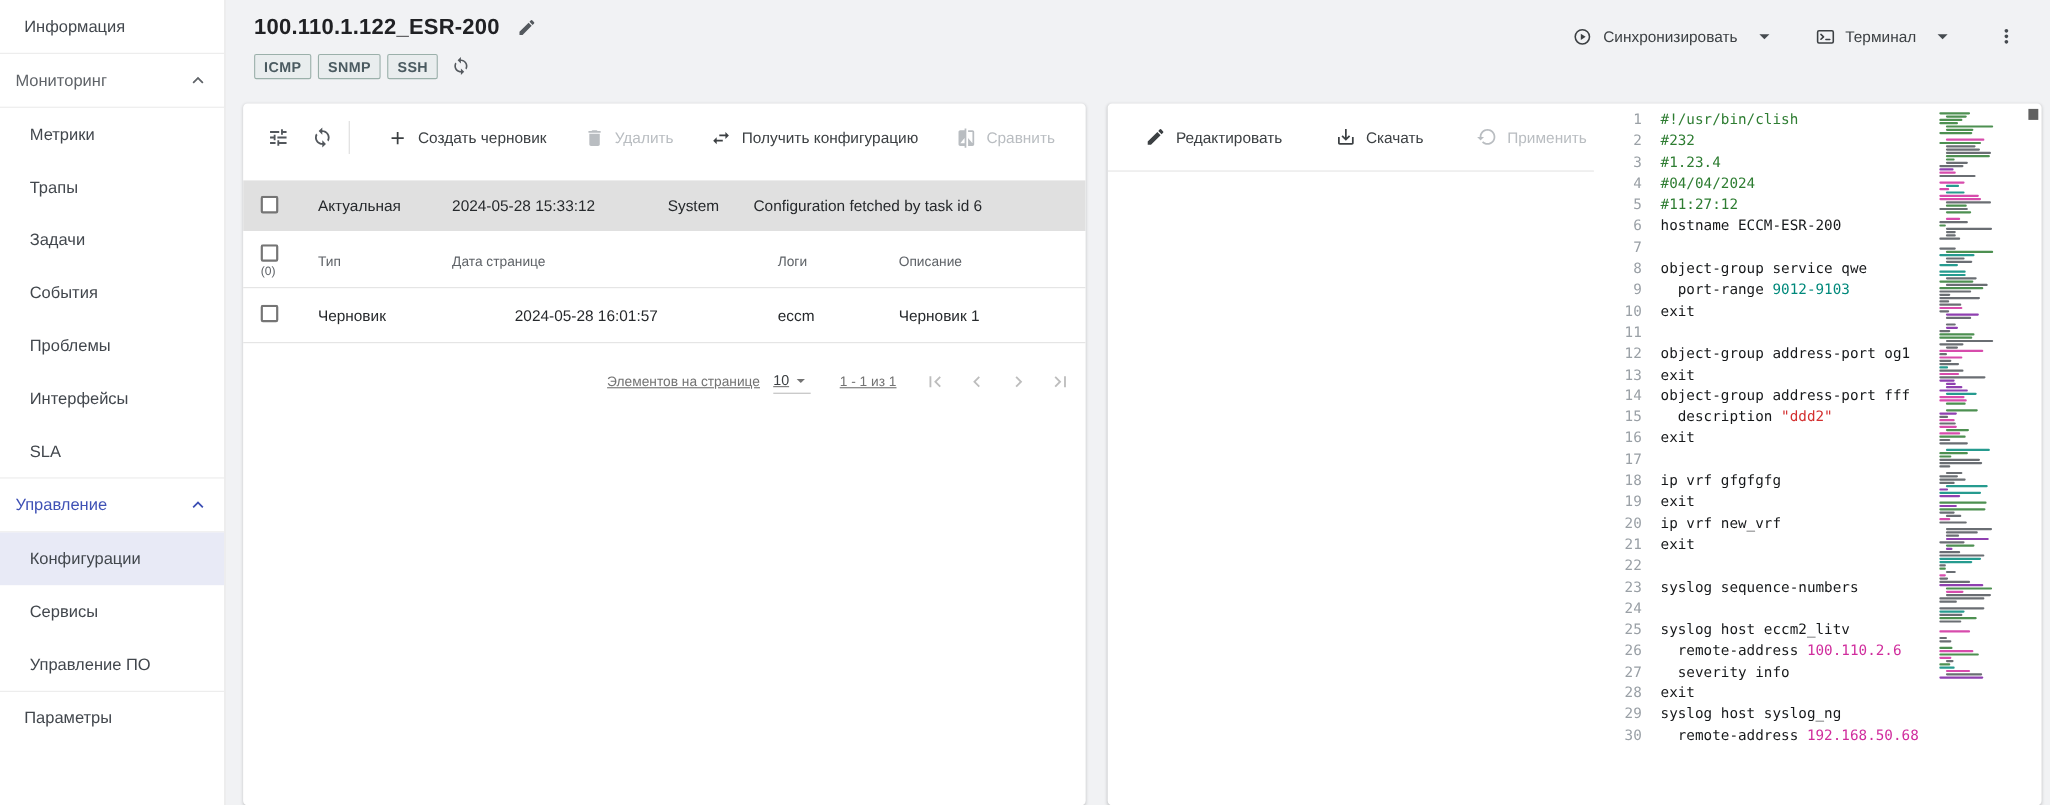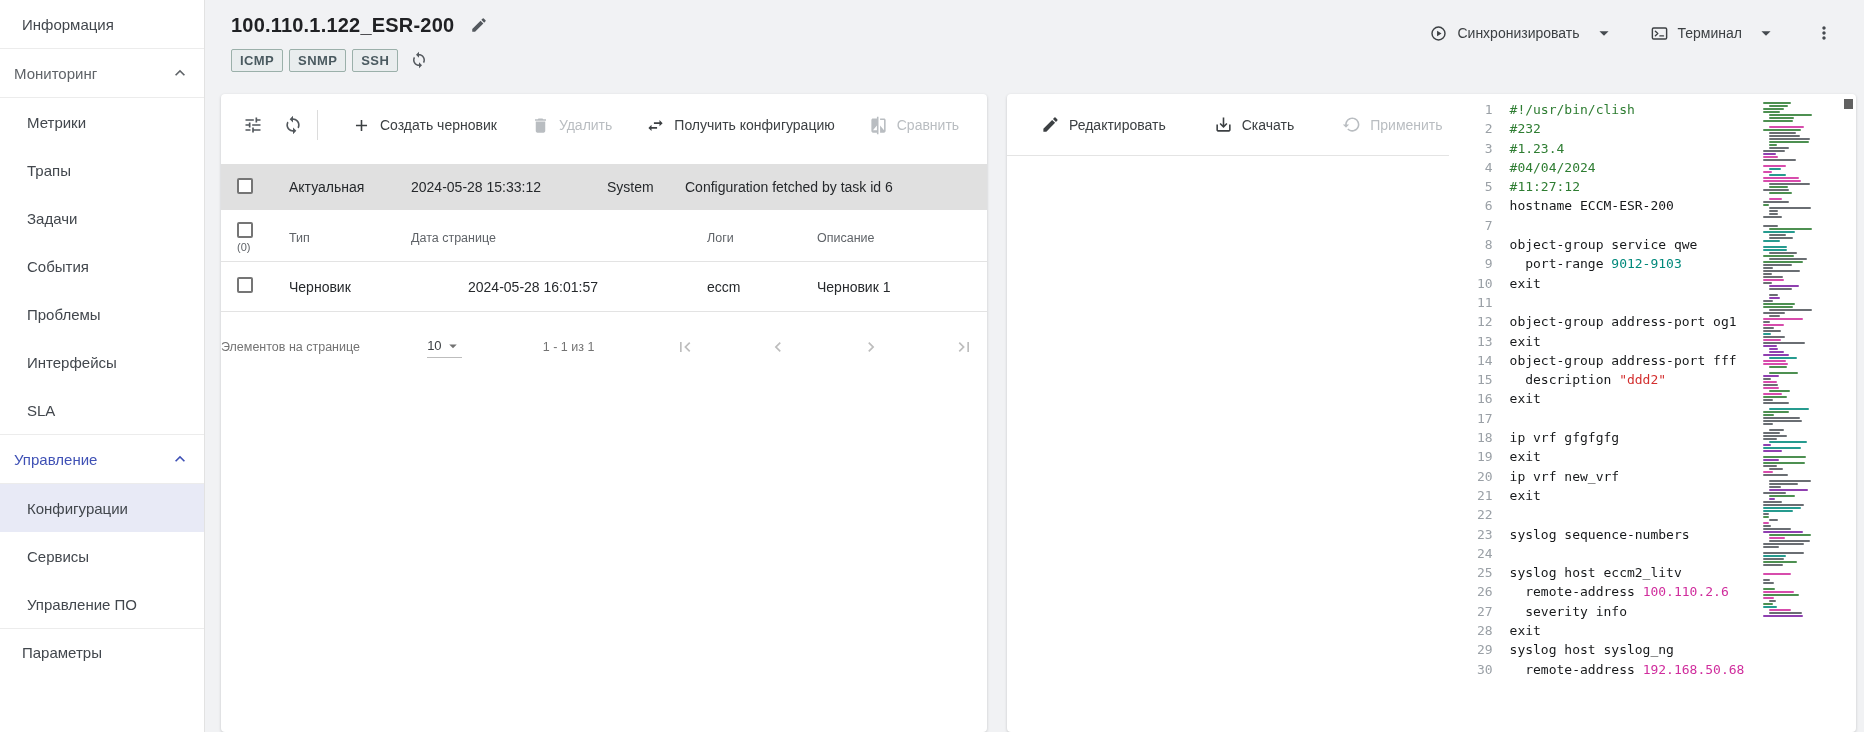--- a/index.html
+++ b/index.html
@@ -54,21 +54,21 @@
   .cell{padding-left:12px;overflow:hidden;text-overflow:ellipsis;white-space:nowrap;}
   .c-check{padding-left:16px;}
   .cbx{width:16px;height:16px;border:2px solid #757575;border-radius:2px;display:inline-block;background:#fff;}
   .thead{display:grid;grid-template-columns:56px 122px 296px 110px 1fr;align-items:center;padding:12px 0 8px 0;
     border-bottom:1px solid #e3e3e3;color:#5f6368;font-size:12.5px;}
   .th-check{display:flex;flex-direction:column;gap:3px;align-items:flex-start;}
   .cnt{font-size:11px;color:#5f6368;}
   .trow{display:grid;grid-template-columns:56px 122px 296px 110px 1fr;align-items:center;height:50px;
     border-bottom:1px solid #e3e3e3;font-size:14px;color:#26292c;cursor:pointer;}
   .trow .c-date{text-align:center;padding-right:40px;}
-  .pagination{display:flex;align-items:center;justify-content:space-between;padding:16px 4px 0 0;color:#737373;font-size:12.5px;}
+  .pagination{display:flex;align-items:center;justify-content:flex-end;padding:16px 4px 0 16px;color:#737373;font-size:12.5px;text-decoration:underline;}
   .pg-select{display:inline-flex;align-items:center;gap:2px;margin:0 26px 0 12px;padding-bottom:2px;
     border-bottom:1px solid #bdbdbd;color:#3c4043;font-size:13px;cursor:pointer;}
   .pg-select .ic{width:18px;height:18px;color:#737373;}
   .pg-range{margin-right:16px;}
   .icon-btn.pg{width:38px;height:38px;color:#bdbdbd;}
 
   
   .editor-card{flex:1;display:flex;flex-direction:row;min-width:0;overflow:hidden;}
   .ed-toolbar{display:flex;align-items:center;height:62px;padding:0 0 0 28px;gap:36px;border-bottom:1px solid #e4e4e4;flex-shrink:0;}
   .code-wrap{flex:1;position:relative;overflow:hidden;padding-top:6px;}

